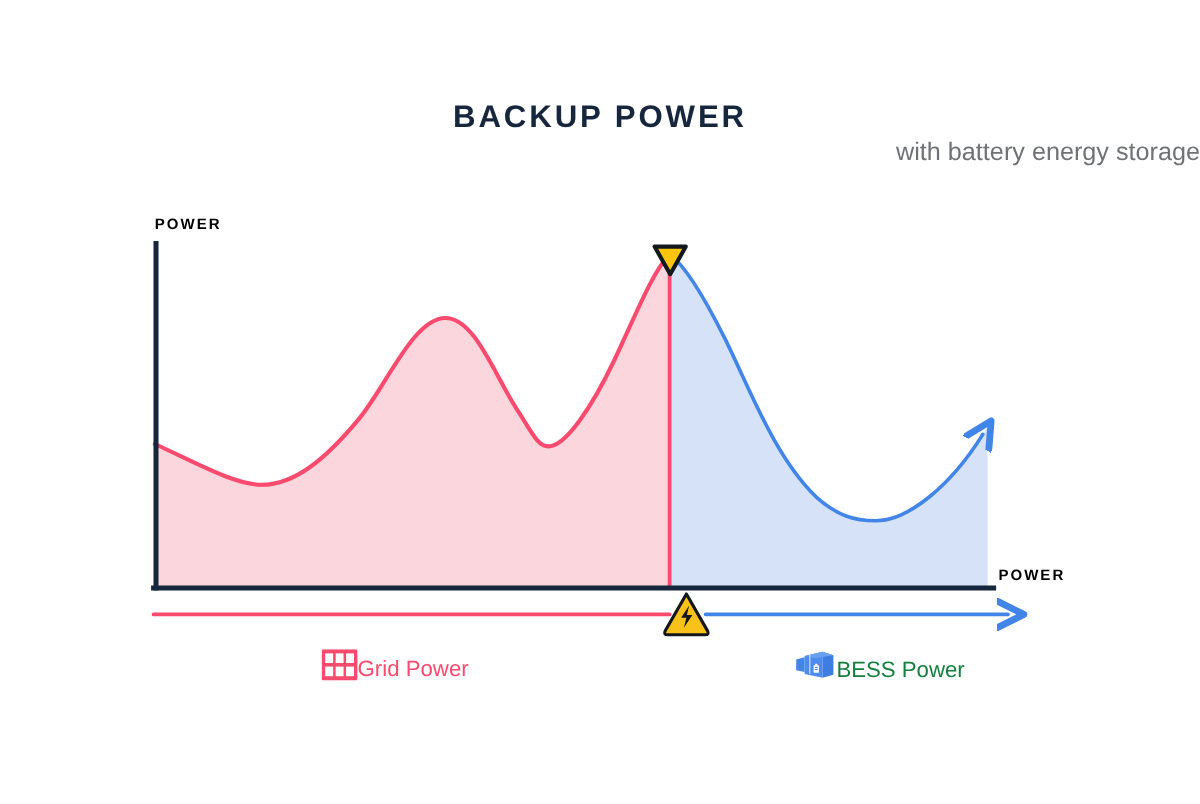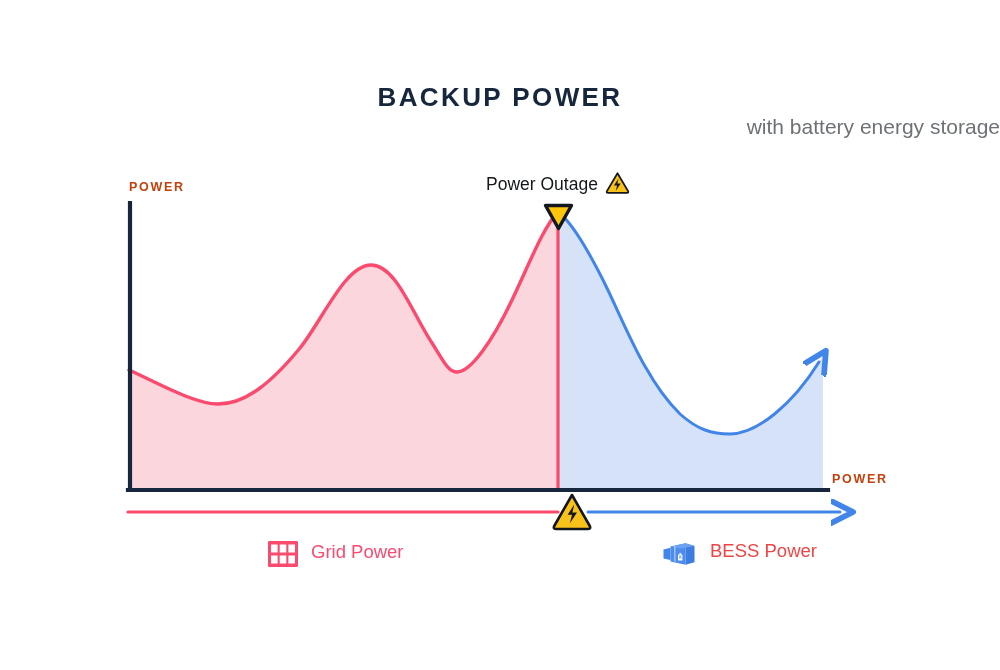--- a/index.html
+++ b/index.html
@@ -43,21 +43,21 @@
     font-weight: normal;
     color: #6e7276;
   }
 
   
   .axis-label {
     position: absolute;
     font-size: 12.5px;
     font-weight: bold;
     letter-spacing: 1.7px;
-    color: #c2410c;
+    color: #000000;
     white-space: nowrap;
   }
   .axis-label.power { left: 129px; top: 180px; }
   .axis-label.time  { left: 832px; top: 472px; }
 
   
   .outage-annot {
     position: absolute;
     left: 486px;
     top: 171px;
@@ -69,31 +69,32 @@
   .outage-annot .txt {
     font-size: 17.5px;
     color: #14181d;
     font-weight: normal;
   }
 
   
   .legend-item {
     position: absolute;
     display: flex;
-    gap: 13px;
+    align-items: center;
+    gap: 0;
     white-space: nowrap;
   }
   .legend-item .lbl {
     font-size: 18.5px;
     font-weight: normal;
   }
   .legend-grid { left: 268px; top: 541px; }
   .legend-grid .lbl { color: #fa4a6e; }
   .legend-bess { left: 663px; top: 540px; }
-  .legend-bess .lbl { color: #ef4444; }
+  .legend-bess .lbl { color: #15803d; }
 
   .svg-abs { position: absolute; left: 0; top: 0; }
 </style>
 </head>
 <body>
 
 <div id="stage">
 
   <div class="title">BACKUP POWER</div>
   <div class="subtitle">with battery energy storage</div>
@@ -158,29 +159,20 @@
                Q591.5,529 587.5,529
                L556.5,529
                Q552.5,529 554.5,525.5 Z" fill="#f9c21a" stroke="#13161a" stroke-width="2.6" stroke-linejoin="round"></path>
       <path d="M574.3,504.5 L567.6,514.8 L572.0,514.8 L569.9,523.2 L577.0,512.4 L572.4,512.4 Z" fill="#13161a"></path>
     </g>
   </svg>
 
   <div class="axis-label power">POWER</div>
   <div class="axis-label time">POWER</div>
 
-  <div class="outage-annot">
-    <span class="txt">Power Outage</span>
-    <span>
-      <svg width="25" height="23" viewBox="0 0 25 23">
-        <path d="M12.5,2.2 L23.0,20.0 Q24.1,21.8 22.0,21.8 L3.0,21.8 Q0.9,21.8 2.0,20.0 Z" fill="#f9c21a" stroke="#15181c" stroke-width="1.7" stroke-linejoin="round"></path>
-        <path d="M13.5,7.4 L8.9,14.6 L12.1,14.6 L10.7,20.0 L15.7,12.6 L12.4,12.6 Z" fill="#15181c"></path>
-      </svg>
-    </span>
-  </div>
 
   <div class="legend-item legend-grid">
     <span>
       <svg width="30" height="26" viewBox="0 0 30 26">
         <rect x="0" y="0" width="30" height="26" rx="1.2" fill="#fa4a6e"></rect>
         <rect x="3" y="3.5" width="6.6" height="8" fill="#ffffff"></rect>
         <rect x="11.7" y="3.5" width="6.6" height="8" fill="#ffffff"></rect>
         <rect x="20.4" y="3.5" width="6.6" height="8" fill="#ffffff"></rect>
         <rect x="3" y="14.5" width="6.6" height="8" fill="#ffffff"></rect>
         <rect x="11.7" y="14.5" width="6.6" height="8" fill="#ffffff"></rect>

